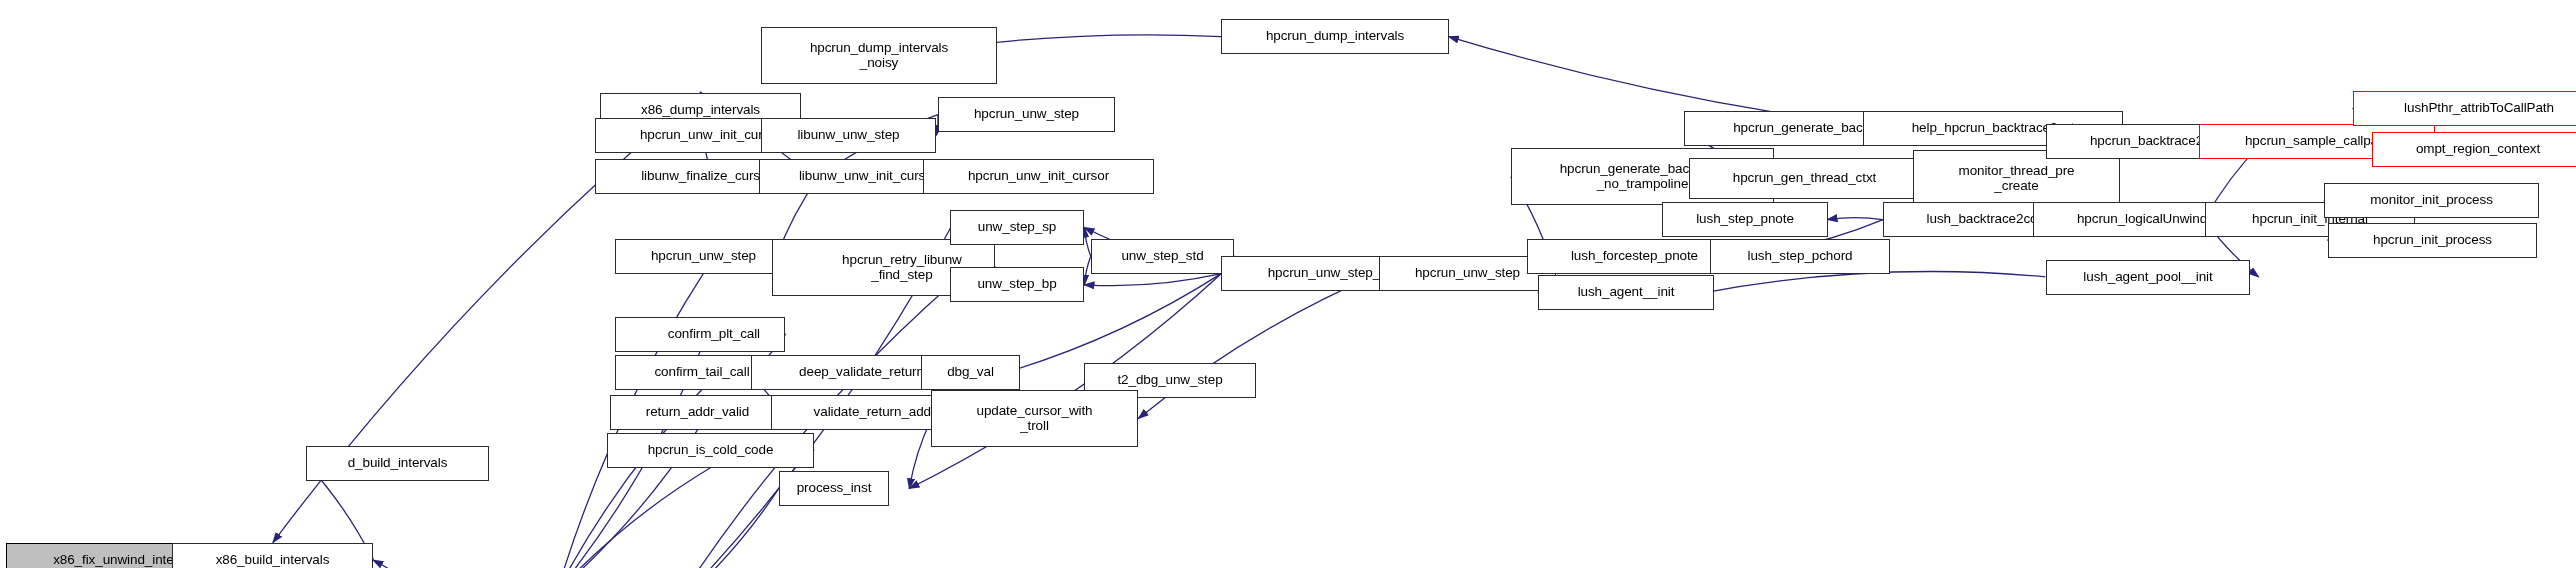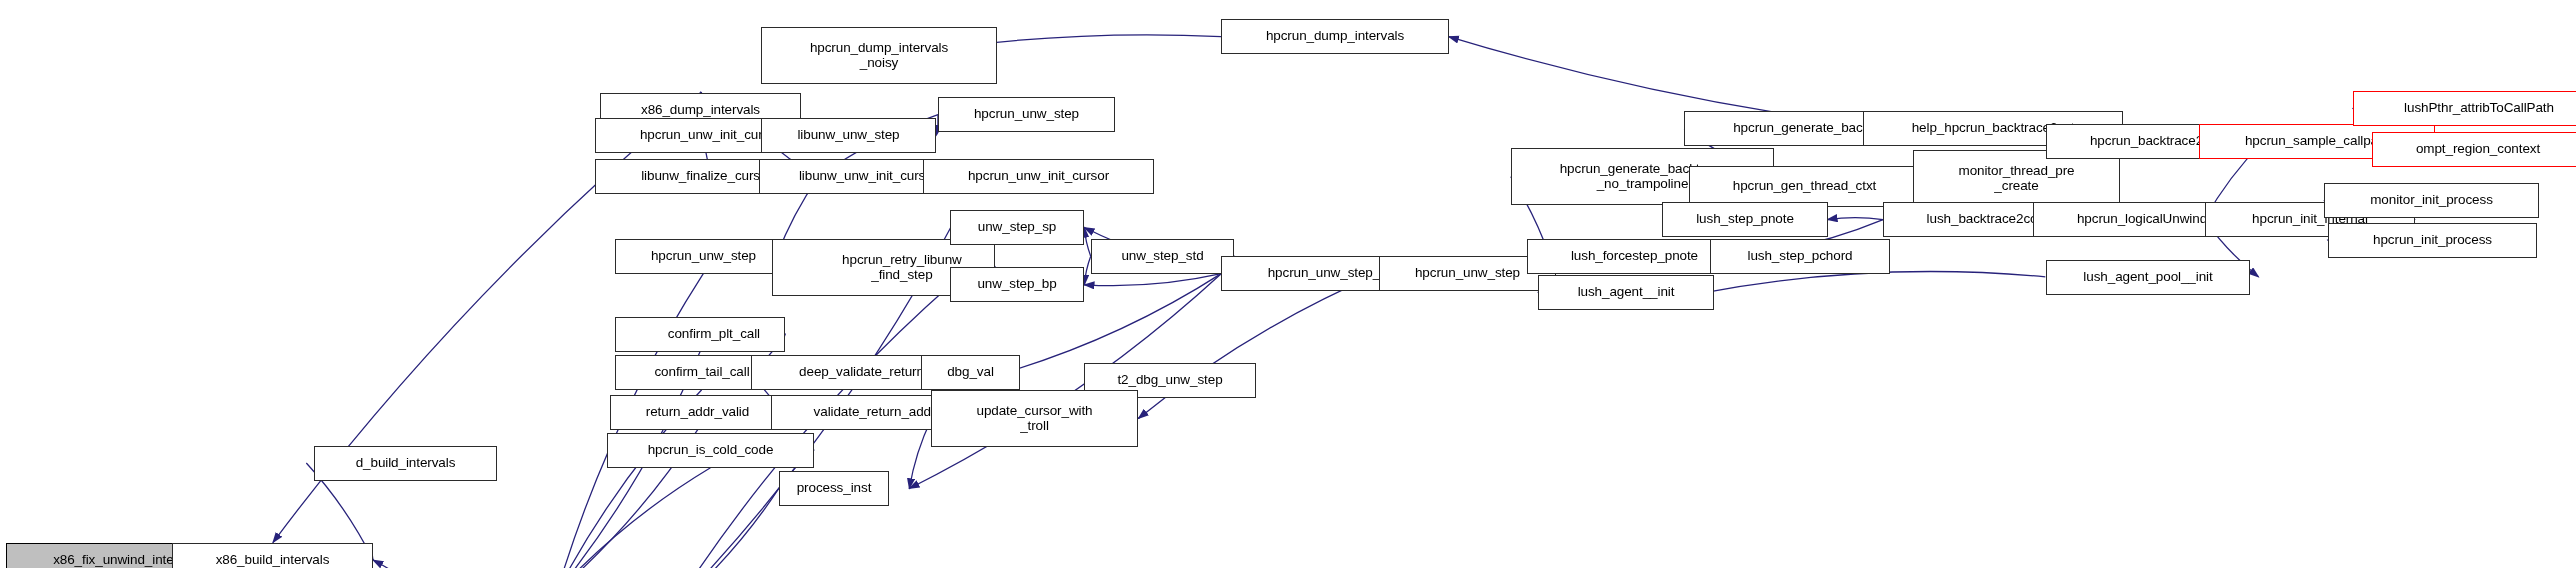--- a/index.html
+++ b/index.html
@@ -108,21 +108,21 @@
         <path d="M1362,478 Q1399.36,497.24 1430,526" stroke="#27227a" stroke-width="1.6" fill="none" marker-end="url(#arrow)"></path>
         <path d="M1732,344 Q1568.26,413.86 1430,526" stroke="#27227a" stroke-width="1.6" fill="none" marker-end="url(#arrow)"></path>
         <path d="M978,614 Q996.64,586.92 1022,566" stroke="#27227a" stroke-width="1.6" fill="none" marker-end="url(#arrow)"></path>
         <path d="M1170,526 Q1149.84,568.04 1142,614" stroke="#27227a" stroke-width="1.6" fill="none" marker-end="url(#arrow)"></path>
         <path d="M1534,344 Q1356.9,506.44 1142,614" stroke="#27227a" stroke-width="1.6" fill="none" marker-end="url(#arrow)"></path>
       </g>
   </svg>
   <div id="node-layer">
       <div class="node hl" style="left: 6.4px; top: 543px; width: 242px; height: 35px;">x86_fix_unwind_intervals</div>
       <div class="node" style="left: 172px; top: 543px; width: 201px; height: 35px;">x86_build_intervals</div>
-      <div class="node" style="left: 306px; top: 446px; width: 183px; height: 35px; margin-left: 8px;">d_build_intervals</div>
+      <div class="node" style="left: 306px; top: 446px; width: 183px; height: 35px;">d_build_intervals</div>
       <div class="node" style="left: 600px; top: 57px; width: 201px; height: 35px; margin-top: 36px;">x86_dump_intervals</div>
       <div class="node" style="left: 761px; top: 27px; width: 236px; height: 57px;">hpcrun_dump_intervals
 _noisy</div>
       <div class="node" style="left: 1221px; top: 19px; width: 228px; height: 35px;">hpcrun_dump_intervals</div>
       <div class="node" style="left: 595px; top: 118px; width: 231px; height: 35px;">hpcrun_unw_init_cursor</div>
       <div class="node" style="left: 761px; top: 118px; width: 175px; height: 35px;">libunw_unw_step</div>
       <div class="node" style="left: 938px; top: 97px; width: 177px; height: 35px;">hpcrun_unw_step</div>
       <div class="node" style="left: 595px; top: 159px; width: 223px; height: 35px;">libunw_finalize_cursor</div>
       <div class="node" style="left: 759px; top: 159px; width: 218px; height: 35px;">libunw_unw_init_cursor</div>
       <div class="node" style="left: 923px; top: 159px; width: 231px; height: 35px;">hpcrun_unw_init_cursor</div>
@@ -130,21 +130,21 @@
       <div class="node" style="left: 772px; top: 239px; width: 223px; height: 57px; padding-left: 40px;">hpcrun_retry_libunw
 _find_step</div>
       <div class="node" style="left: 950px; top: 210px; width: 134px; height: 35px;">unw_step_sp</div>
       <div class="node" style="left: 1091px; top: 239px; width: 143px; height: 35px;">unw_step_std</div>
       <div class="node" style="left: 950px; top: 267px; width: 134px; height: 35px;">unw_step_bp</div>
       <div class="node" style="left: 1221px; top: 256px; width: 228px; height: 35px;">hpcrun_unw_step_real</div>
       <div class="node" style="left: 1379px; top: 256px; width: 177px; height: 35px;">hpcrun_unw_step</div>
       <div class="node" style="left: 1511px; top: 148px; width: 263px; height: 57px;">hpcrun_generate_backtrace
 _no_trampoline</div>
       <div class="node" style="left: 1684px; top: 111px; width: 264px; height: 35px;">hpcrun_generate_backtrace</div>
-      <div class="node" style="left: 1689px; top: 158px; width: 231px; height: 41px; margin-top: 8px;">hpcrun_gen_thread_ctxt</div>
+      <div class="node" style="left: 1689px; top: 158px; width: 231px; height: 41px;">hpcrun_gen_thread_ctxt</div>
       <div class="node" style="left: 1885px; top: 150px; width: 207px; height: 57px; margin-left: 28px;">monitor_thread_pre
 _create</div>
       <div class="node" style="left: 1863px; top: 111px; width: 260px; height: 35px;">help_hpcrun_backtrace2cct</div>
       <div class="node" style="left: 2046px; top: 124px; width: 218px; height: 35px;">hpcrun_backtrace2cct</div>
       <div class="node red" style="left: 2199px; top: 124px; width: 236px; height: 35px;">hpcrun_sample_callpath</div>
       <div class="node red" style="left: 2353px; top: 91px; width: 252px; height: 35px;">lushPthr_attribToCallPath</div>
       <div class="node red" style="left: 2372px; top: 132px; width: 212px; height: 35px;">ompt_region_context</div>
       <div class="node" style="left: 1662px; top: 202px; width: 166px; height: 35px;">lush_step_pnote</div>
       <div class="node" style="left: 1883px; top: 202px; width: 201px; height: 35px;">lush_backtrace2cct</div>
       <div class="node" style="left: 2033px; top: 202px; width: 218px; height: 35px;">hpcrun_logicalUnwind</div>

